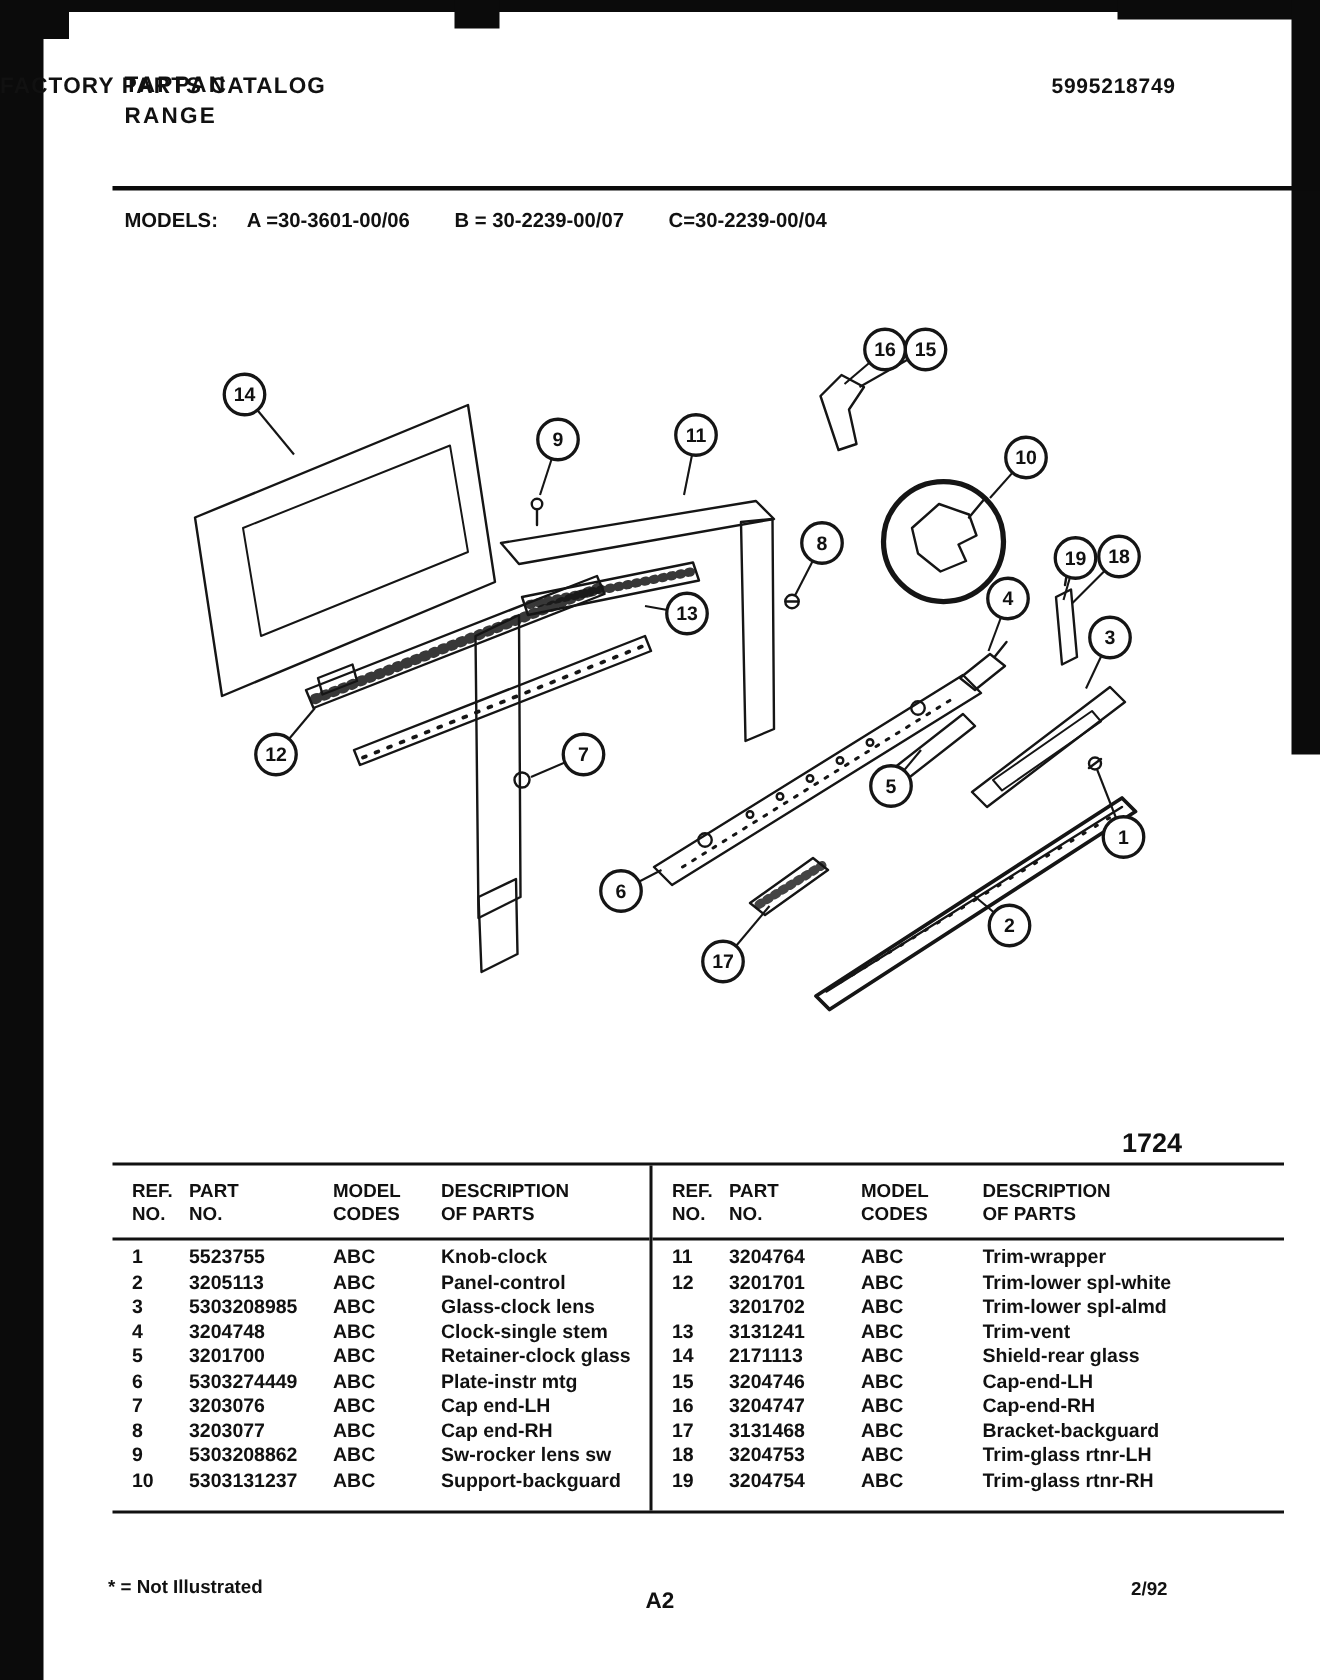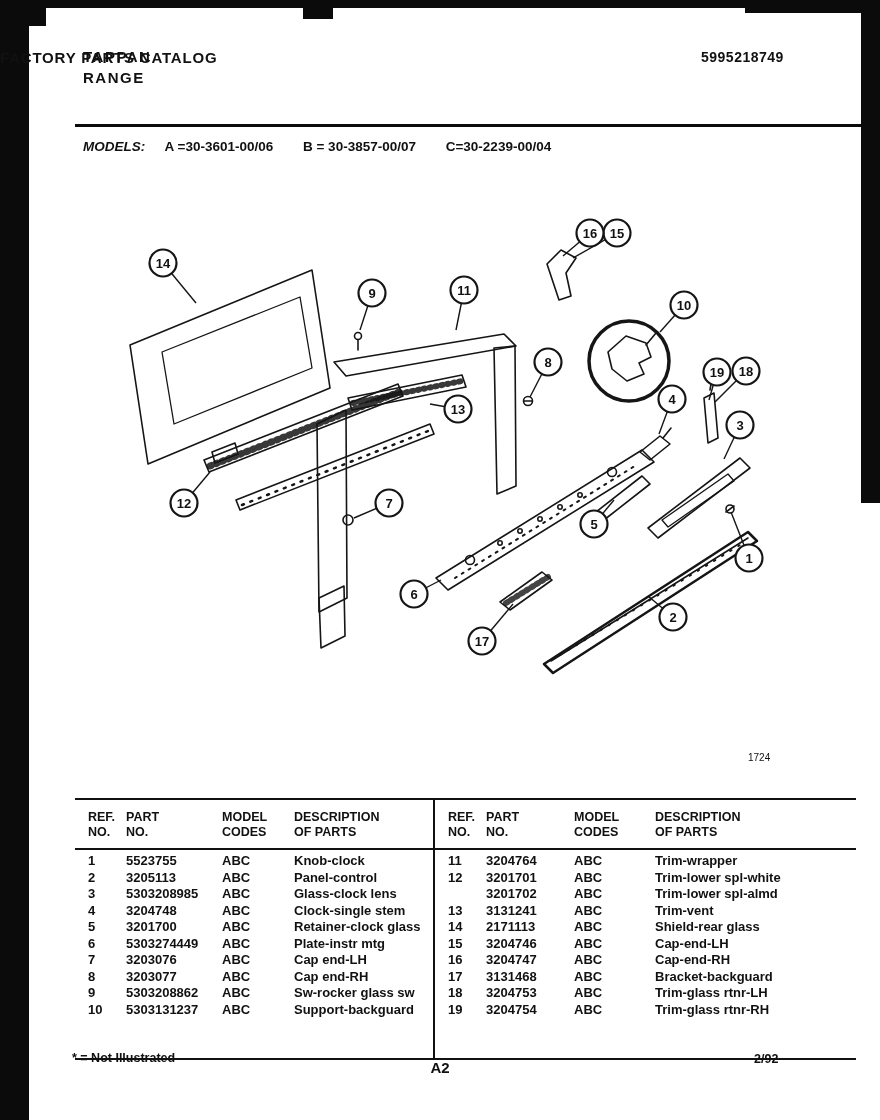--- a/index.html
+++ b/index.html
@@ -12,24 +12,24 @@
   .black { background:#0b0b0b; }
   .z2 { z-index:2; }
 
   .diagram-svg { position:absolute; left:0; top:0; z-index:1; }
 
   .brand { font-size:15px; font-weight:bold; letter-spacing:1.5px; line-height:21px; }
   .title { font-size:15px; font-weight:bold; letter-spacing:0.8px; }
   .docnum { font-size:14px; font-weight:bold; letter-spacing:0.5px; }
 
   .models { font-size:13.5px; font-weight:bold; white-space:nowrap; }
-  .m-label { margin-right:16px;font-style:italic; }
+  .m-label { margin-right:16px; }
   .m-item  { margin-right:26px; }
 
-  .fignum { font-size:10px; font-weight:normal; }
+  .fignum { font-size:18px; font-weight:bold; }
 
   .parts-table {
     border-top:2px solid #111; border-bottom:2px solid #111;
     display:flex; align-items:stretch; font-weight:bold; background:transparent;
   }
   .t-left  { width:360px; border-right:2px solid #111; }
   .t-right { flex:1; }
   .t-head {
     display:flex; height:50px; padding:10px 0 0 13px;
     border-bottom:2px solid #111; font-size:12.5px; line-height:15px;
@@ -212,27 +212,27 @@
   <div class="brand">TAPPAN</div>
   <div class="brand">RANGE</div>
 </div>
 <div class="abs z2 title" style="left:0;right:0;top:49px;text-align:left">FACTORY PARTS CATALOG</div>
 <div class="abs z2 docnum" style="left:701px;top:49px">5995218749</div>
 <div class="abs z2 black" style="left:75px;top:124px;width:805px;height:3px"></div>
 
 <div class="abs z2 models" style="left:83px;top:139px">
   <span class="m-label">MODELS:</span>
   <span class="m-item">A =30-3601-00/06</span>
-  <span class="m-item">B = 30-3857-00/07</span>
+  <span class="m-item">B = 30-2239-00/07</span>
   <span class="m-item">C=30-2239-00/04</span>
 </div>
 
 <div class="abs z2 fignum" style="left:748px;top:752px">1724</div>
 
-<div class="abs z2 parts-table" style="left:75px;top:798px;width:781px;height:262px">
+<div class="abs z2 parts-table" style="left:75px;top:775px;width:781px;height:234px">
   <div class="t-left">
     <div class="t-head">
       <div class="cell c-ref">
         <div>REF.</div>
           <div>NO.</div>
       </div>
       <div class="cell c-part">
         <div>PART</div>
           <div>NO.</div>
       </div>
@@ -291,21 +291,21 @@
         <div class="trow">
           <div class="cell c-ref">8</div>
           <div class="cell c-part">3203077</div>
           <div class="cell c-model">ABC</div>
           <div class="cell c-desc">Cap end-RH</div>
         </div>
         <div class="trow">
           <div class="cell c-ref">9</div>
           <div class="cell c-part">5303208862</div>
           <div class="cell c-model">ABC</div>
-          <div class="cell c-desc">Sw-rocker glass sw</div>
+          <div class="cell c-desc">Sw-rocker lens sw</div>
         </div>
         <div class="trow">
           <div class="cell c-ref">10</div>
           <div class="cell c-part">5303131237</div>
           <div class="cell c-model">ABC</div>
           <div class="cell c-desc">Support-backguard</div>
         </div>
       </div>
   </div>
   <div class="t-right">

